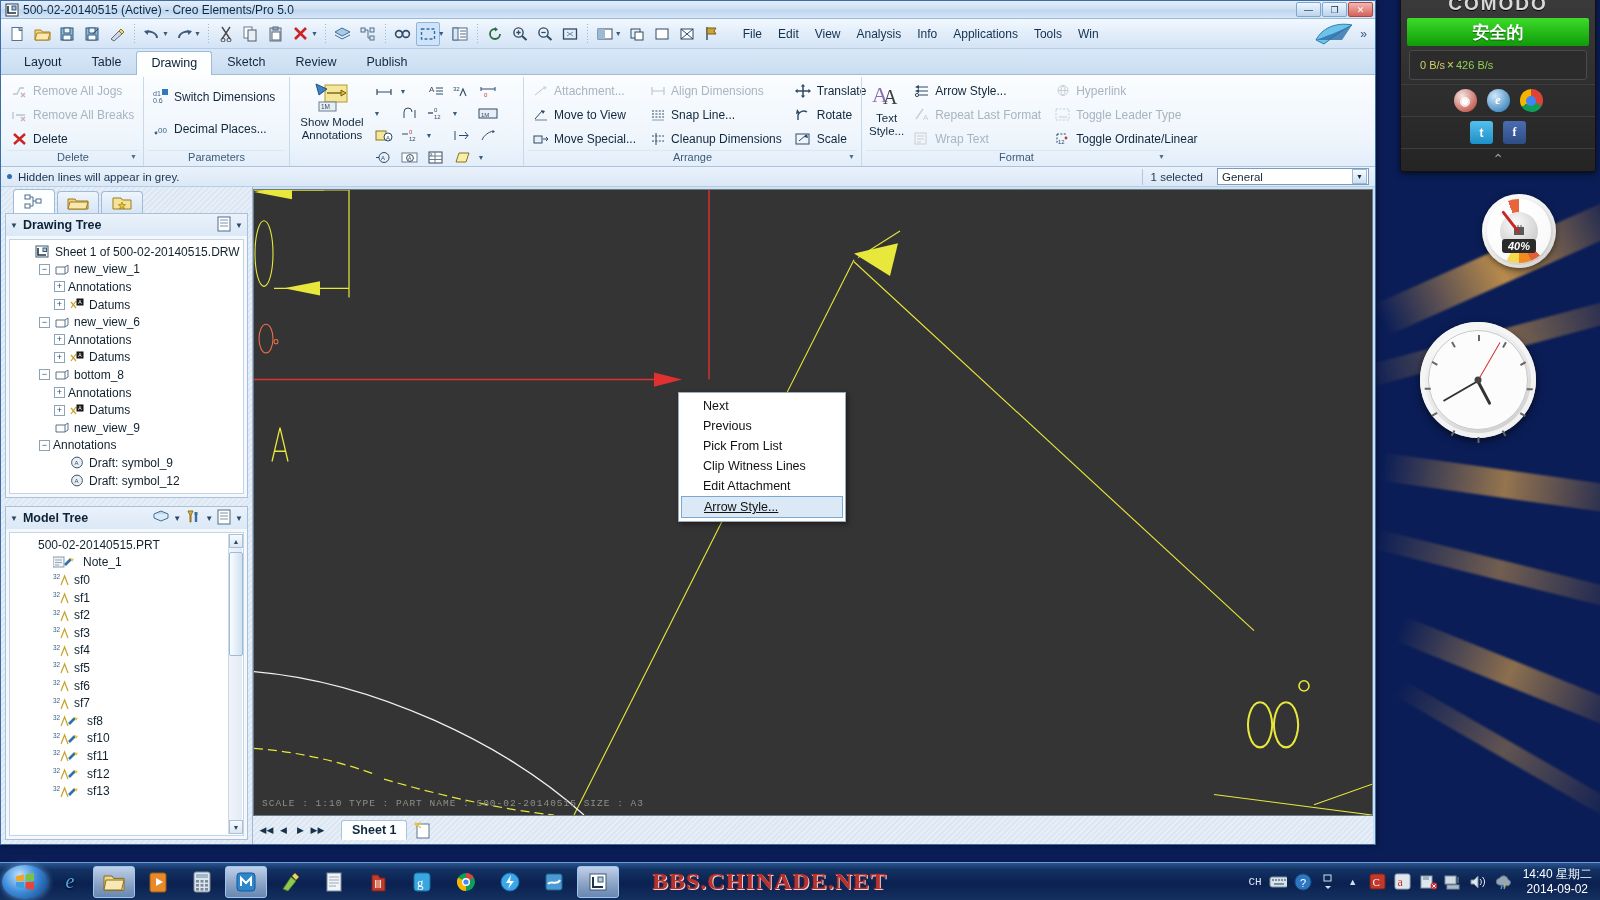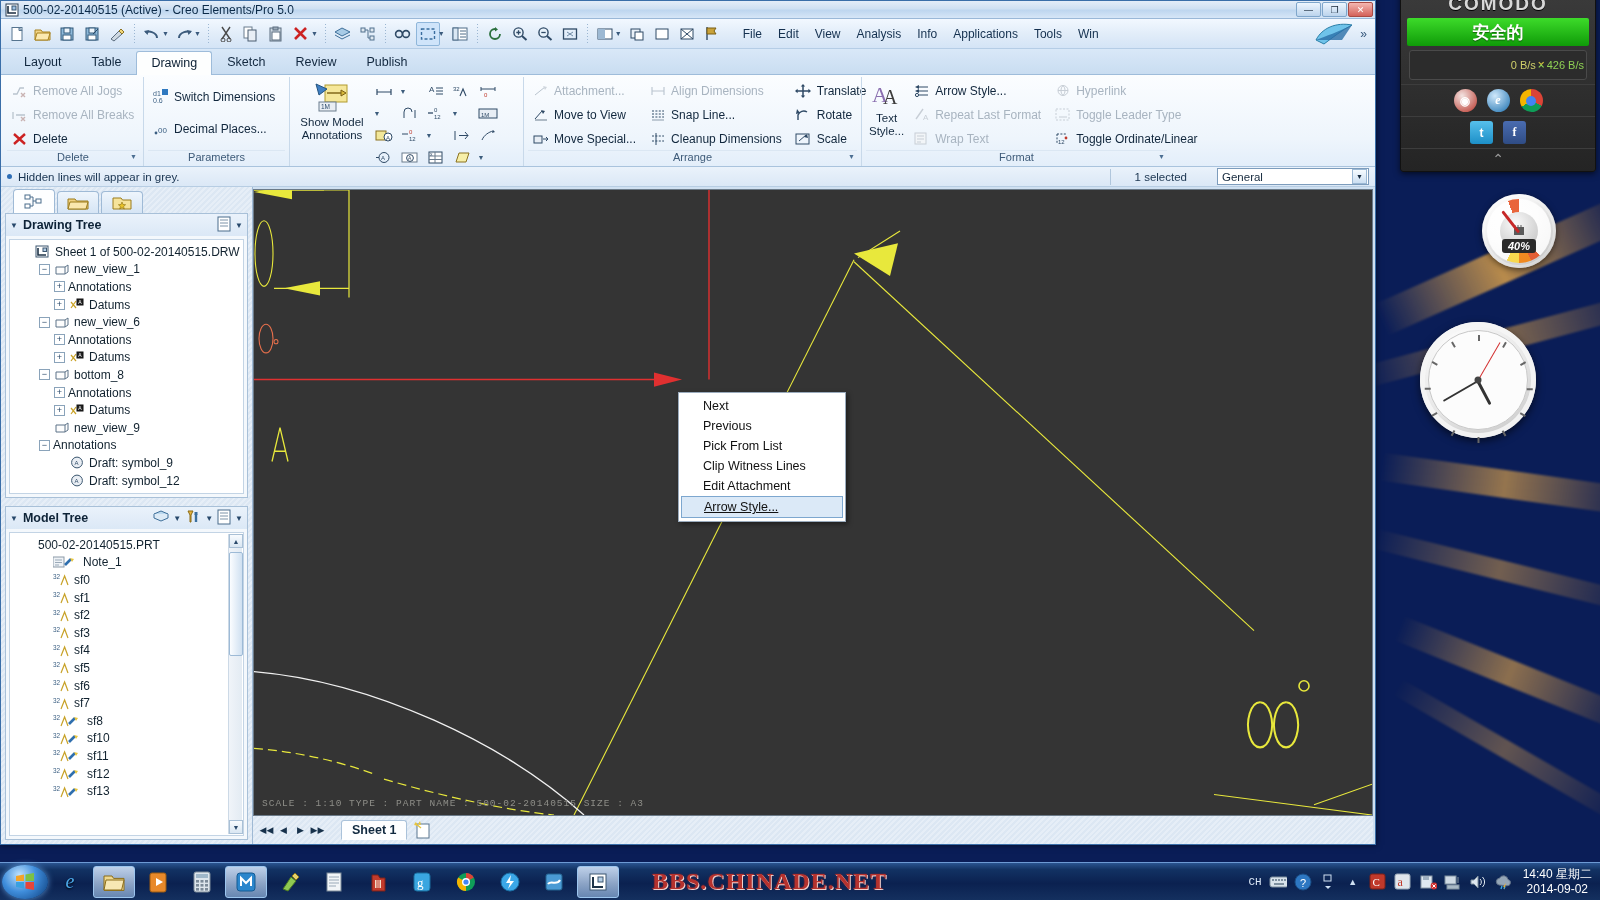--- a/index.html
+++ b/index.html
@@ -96,21 +96,21 @@
     font-size:11px; color:#2b4a6b; border:1px solid transparent; border-radius:2px;}
   .gcaret{ width:10px;height:21px; display:flex;align-items:center;justify-content:center;font-size:7px;color:#3c5c7c;}
 
   
   .msgline{
     height:20px;flex:0 0 20px; background:linear-gradient(180deg,#eaf2fb,#dbe8f6);
     border-bottom:1px solid #b7cde3; display:flex; align-items:center; padding:0 6px; gap:6px;
     font-size:11.5px; color:#183350; position:relative;
   }
   .msg-dot{ width:5px;height:5px;border-radius:50%;background:#2d6db5; }
-  .sel-area{ position:absolute; right:6px; top:1px; display:flex; align-items:center; gap:24px;}
+  .sel-area{ position:absolute; right:6px; top:1px; display:flex; align-items:center; gap:8px;}
   .sel-txt{ font-size:11.5px;color:#1b3550; padding-right:6px; border-right:0; }
   .sel-sep{ width:1px;height:16px;background:#b0c6dc;}
   .gen-combo{ width:152px;height:17px; background:#fff; border:1px solid #7d9cbc; font-size:11.5px;
     color:#15293d; display:flex; align-items:center; padding:4px 4px; position:relative;}
   .gen-combo .arrow{ position:absolute; right:1px; top:0; width:15px;height:15px;
     background:linear-gradient(180deg,#f6fbff,#ccdff2); border:1px solid #9bb8d4; display:flex;align-items:center;justify-content:center;font-size:7px;}
 
   
   .workspace{ flex:1; display:flex; min-height:0; background:#cfe0f1;}
   
@@ -173,21 +173,21 @@
     background:linear-gradient(180deg,#3b3b3b,#242424);
     border:1px solid #111; border-radius:3px; padding:0 0 4px; color:#ddd;
     box-shadow:0 2px 6px rgba(0,0,0,.6);
   }
   .comodo-logo{ text-align:center; font-weight:bold; font-size:19px; letter-spacing:2px; color:#d8d8d8;
     padding:2px 0 0; text-shadow:0 1px 0 #000;}
   .comodo-status{ margin:3px 6px; height:28px; border-radius:2px;
     background:linear-gradient(180deg,#3ddb2a,#0f9b08); display:flex;align-items:center;justify-content:center;
     color:#fff; font-size:17px; font-weight:bold; text-shadow:0 1px 1px rgba(0,0,0,.45);}
   .comodo-rates{ margin:4px 8px; height:30px; border:1px solid #4a4a4a; border-radius:3px;
-    background:#2c2c2c; display:flex; align-items:center; justify-content:flex-end; padding:0 2px;
+    background:#2c2c2c; display:flex; align-items:center; justify-content:flex-start; padding:0 10px;
     font-size:11px;}
   .rate-down{ color:#cfcf6a;} .rate-up{ color:#8fd154;}
   .rate-arrows{ display:flex; flex-direction:column; align-items:center; line-height:.7; font-size:13px;}
   .comodo-row{ display:flex; align-items:center; justify-content:center; gap:10px; padding:4px 0;
     border-top:1px solid #3d3d3d;}
   .cbadge{ width:23px;height:23px;border-radius:50%; display:flex;align-items:center;justify-content:center;
     font-size:12px; font-weight:bold; color:#fff;}
   .comodo-chev{ text-align:center; color:#9a9a9a; font-size:14px; border-top:1px solid #3d3d3d; padding-top:2px;}
 
   .gauge{ position:absolute; border-radius:50%;

